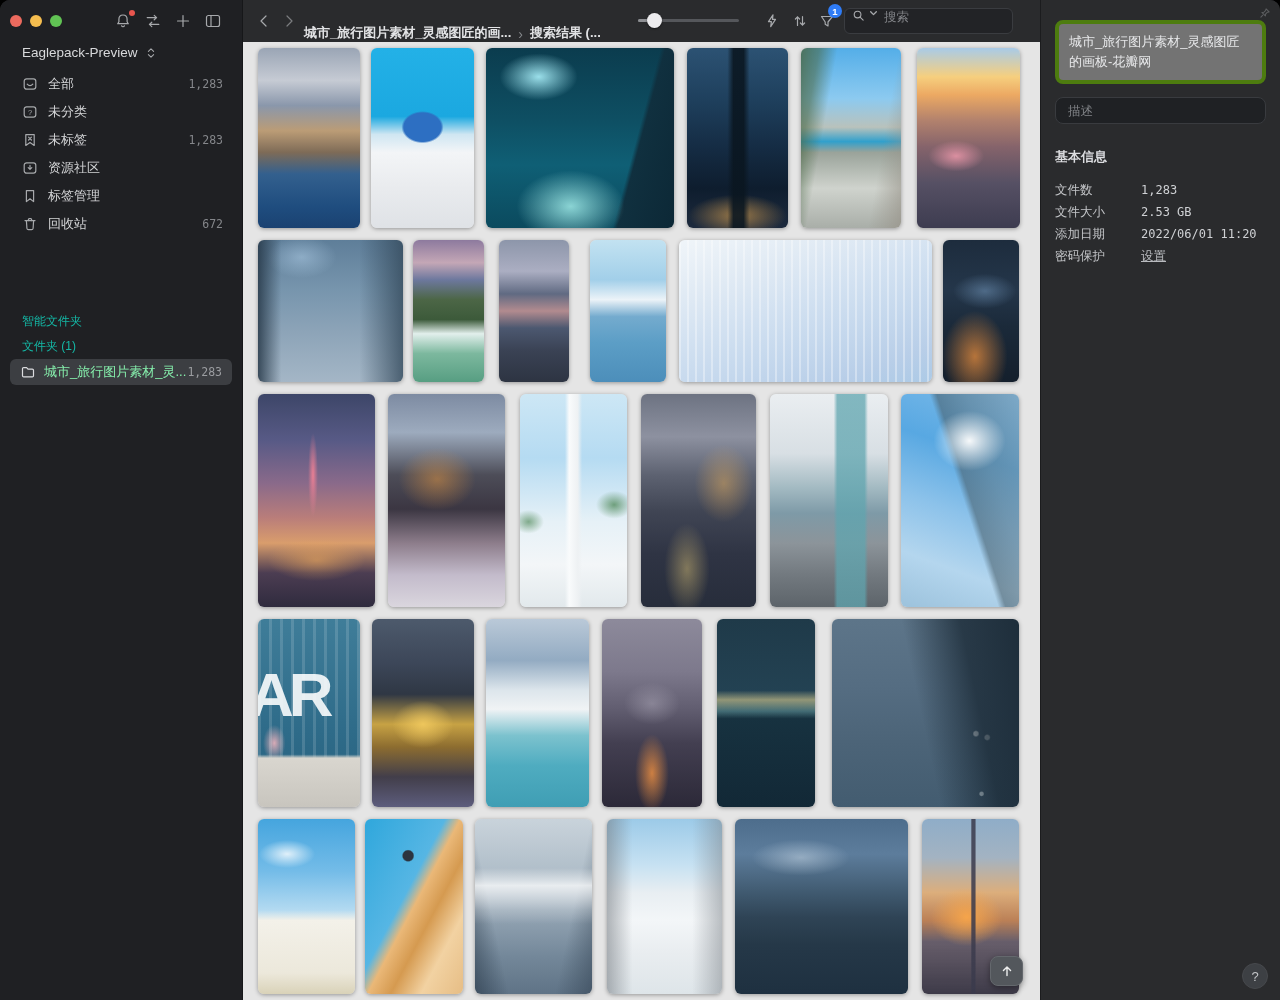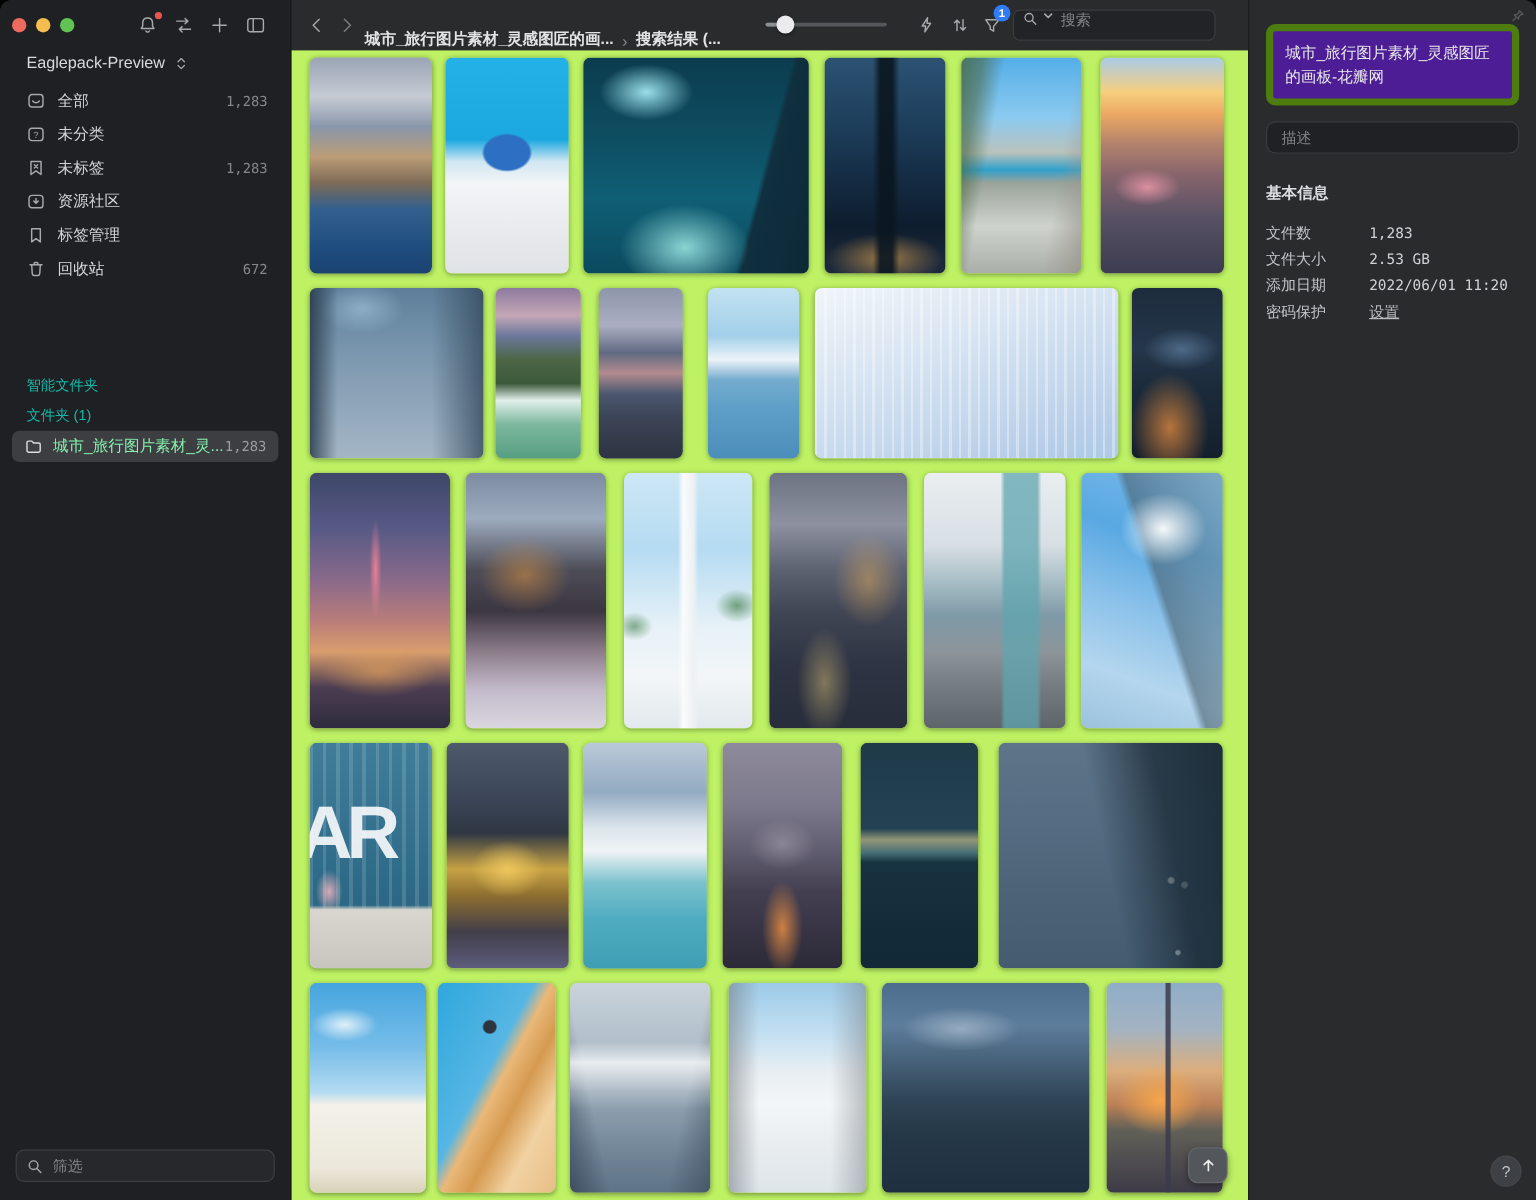--- a/index.html
+++ b/index.html
@@ -44,31 +44,31 @@
   .slider-knob{position:absolute;top:-6px;width:15px;height:15px;border-radius:50%;background:#ececee;box-shadow:0 1px 2px rgba(0,0,0,.5)}
   .tb-icon{position:absolute;top:12px;width:18px;height:18px}
   .i-bolt{left:520px}.i-sort{left:548px}.i-funnel{left:575px}
   .tb-badge{position:absolute;left:585px;top:4px;width:14px;height:14px;border-radius:50%;background:#2f7cf6;color:#fff;
             font-size:9.5px;font-weight:700;display:flex;align-items:center;justify-content:center}
   .search-box{position:absolute;left:601px;top:8px;width:169px;height:26px;background:#222326;border:1px solid #3a3c40;border-radius:6px;
               display:flex;align-items:flex-start;padding:0 7px;gap:4px;box-sizing:border-box}
   .search-box input{flex:1;min-width:0;background:none;border:none;outline:none;font-size:12.5px;color:#d8d9db;font-family:inherit}
 
   
-  #main{position:absolute;left:243px;top:42px;width:797px;height:958px;background:#bef264;overflow:hidden}
+  #main{position:absolute;left:243px;top:42px;width:797px;height:958px;background:#e5e5e5;overflow:hidden}
   .thumb{position:absolute;border-radius:6px;box-shadow:0 1px 4px rgba(0,0,0,.35);overflow:hidden}
   .overlay-text{position:absolute;left:-9px;top:24%;font-size:62px;font-weight:800;color:rgba(255,255,255,.88);letter-spacing:-5px;line-height:1}
   .scroll-top{position:absolute;left:747px;top:914px;width:33px;height:30px;border-radius:8px;background:#53575c;border:1px solid #64686d;
               display:flex;align-items:center;justify-content:center;box-shadow:0 2px 6px rgba(0,0,0,.4);box-sizing:border-box}
 
   
   #inspector{position:absolute;left:1040px;top:0;width:240px;height:1000px;background:#2a2b2d;border-left:1px solid #1b1c1e;
              box-sizing:border-box;padding:20px 14px 0 14px}
   .pin{position:absolute;top:7px;right:9px;opacity:.4}
-  .title-box{background:#4c1d95;border:6px solid #4d7c0f;border-radius:8px;padding:8px 10px;font-size:13px;line-height:1.55;color:#e7e8ea;min-height:40px}
+  .title-box{background:#737373;border:4px solid #4d7c0f;border-radius:8px;padding:8px 10px;font-size:13px;line-height:1.55;color:#e7e8ea;min-height:40px}
   .desc-box{margin-top:13px;background:#1f2124;border:1px solid #393b3f;border-radius:8px;height:27px;display:flex;align-items:center;padding:0 10px;box-sizing:border-box}
   .desc-box input{width:100%;background:none;border:none;outline:none;font-size:12.5px;color:#d8d9db;font-family:inherit}
   .info-title{margin-top:24px;font-size:13px;font-weight:700;color:#dcdde0}
   .info-rows{margin-top:13px}
   .info-row{display:flex;height:22px;align-items:center;font-size:12.5px}
   .info-label{width:86px;color:#c3c5c8;flex:none}
   .info-value.mono{font-family:"DejaVu Sans Mono",monospace;font-size:12px;color:#cfd1d4}
   .info-value.link{color:#b9bbbf;text-decoration:underline;cursor:pointer}
   .export-btn{margin-top:26px;width:100%;height:27px;background:#3a3c40;border:1px solid #4a4c50;border-radius:6px;color:#d9dadc;
               font-size:12.5px;font-family:inherit;cursor:pointer}
@@ -191,27 +191,20 @@
     <div class="folder-row">
       <span>
         <svg viewBox="0 0 16 16" width="16" height="16">
             <path d="M2.5 4.8c0-.7.5-1.2 1.2-1.2h2.9l1.4 1.5h4.3c.7 0 1.2.5 1.2 1.2v5.4c0 .7-.5 1.2-1.2 1.2H3.7c-.7 0-1.2-.5-1.2-1.2z" fill="none" stroke="#dcdde0" stroke-width="1.2" stroke-linejoin="round"></path>
           </svg>
       </span>
       <span class="folder-label">城市_旅行图片素材_灵...</span>
       <span class="folder-count">1,283</span>
     </div>
 
-    <div class="filter-box">
-      <svg viewBox="0 0 14 14" width="14" height="14">
-          <circle class="icon-stroke" cx="6" cy="6" r="3.6"></circle>
-          <path class="icon-stroke" d="M8.7 8.7 12 12"></path>
-        </svg>
-      <input placeholder="筛选" style="">
-    </div>
   </div>
 
   <div id="toolbar">
     <span class="chev chev-back">
       <svg viewBox="0 0 18 18" width="18" height="18">
           <path class="icon-stroke" d="M11 4 6 9l5 5"></path>
         </svg>
     </span>
     <span class="chev chev-fwd">
       <svg viewBox="0 0 18 18" width="18" height="18">

